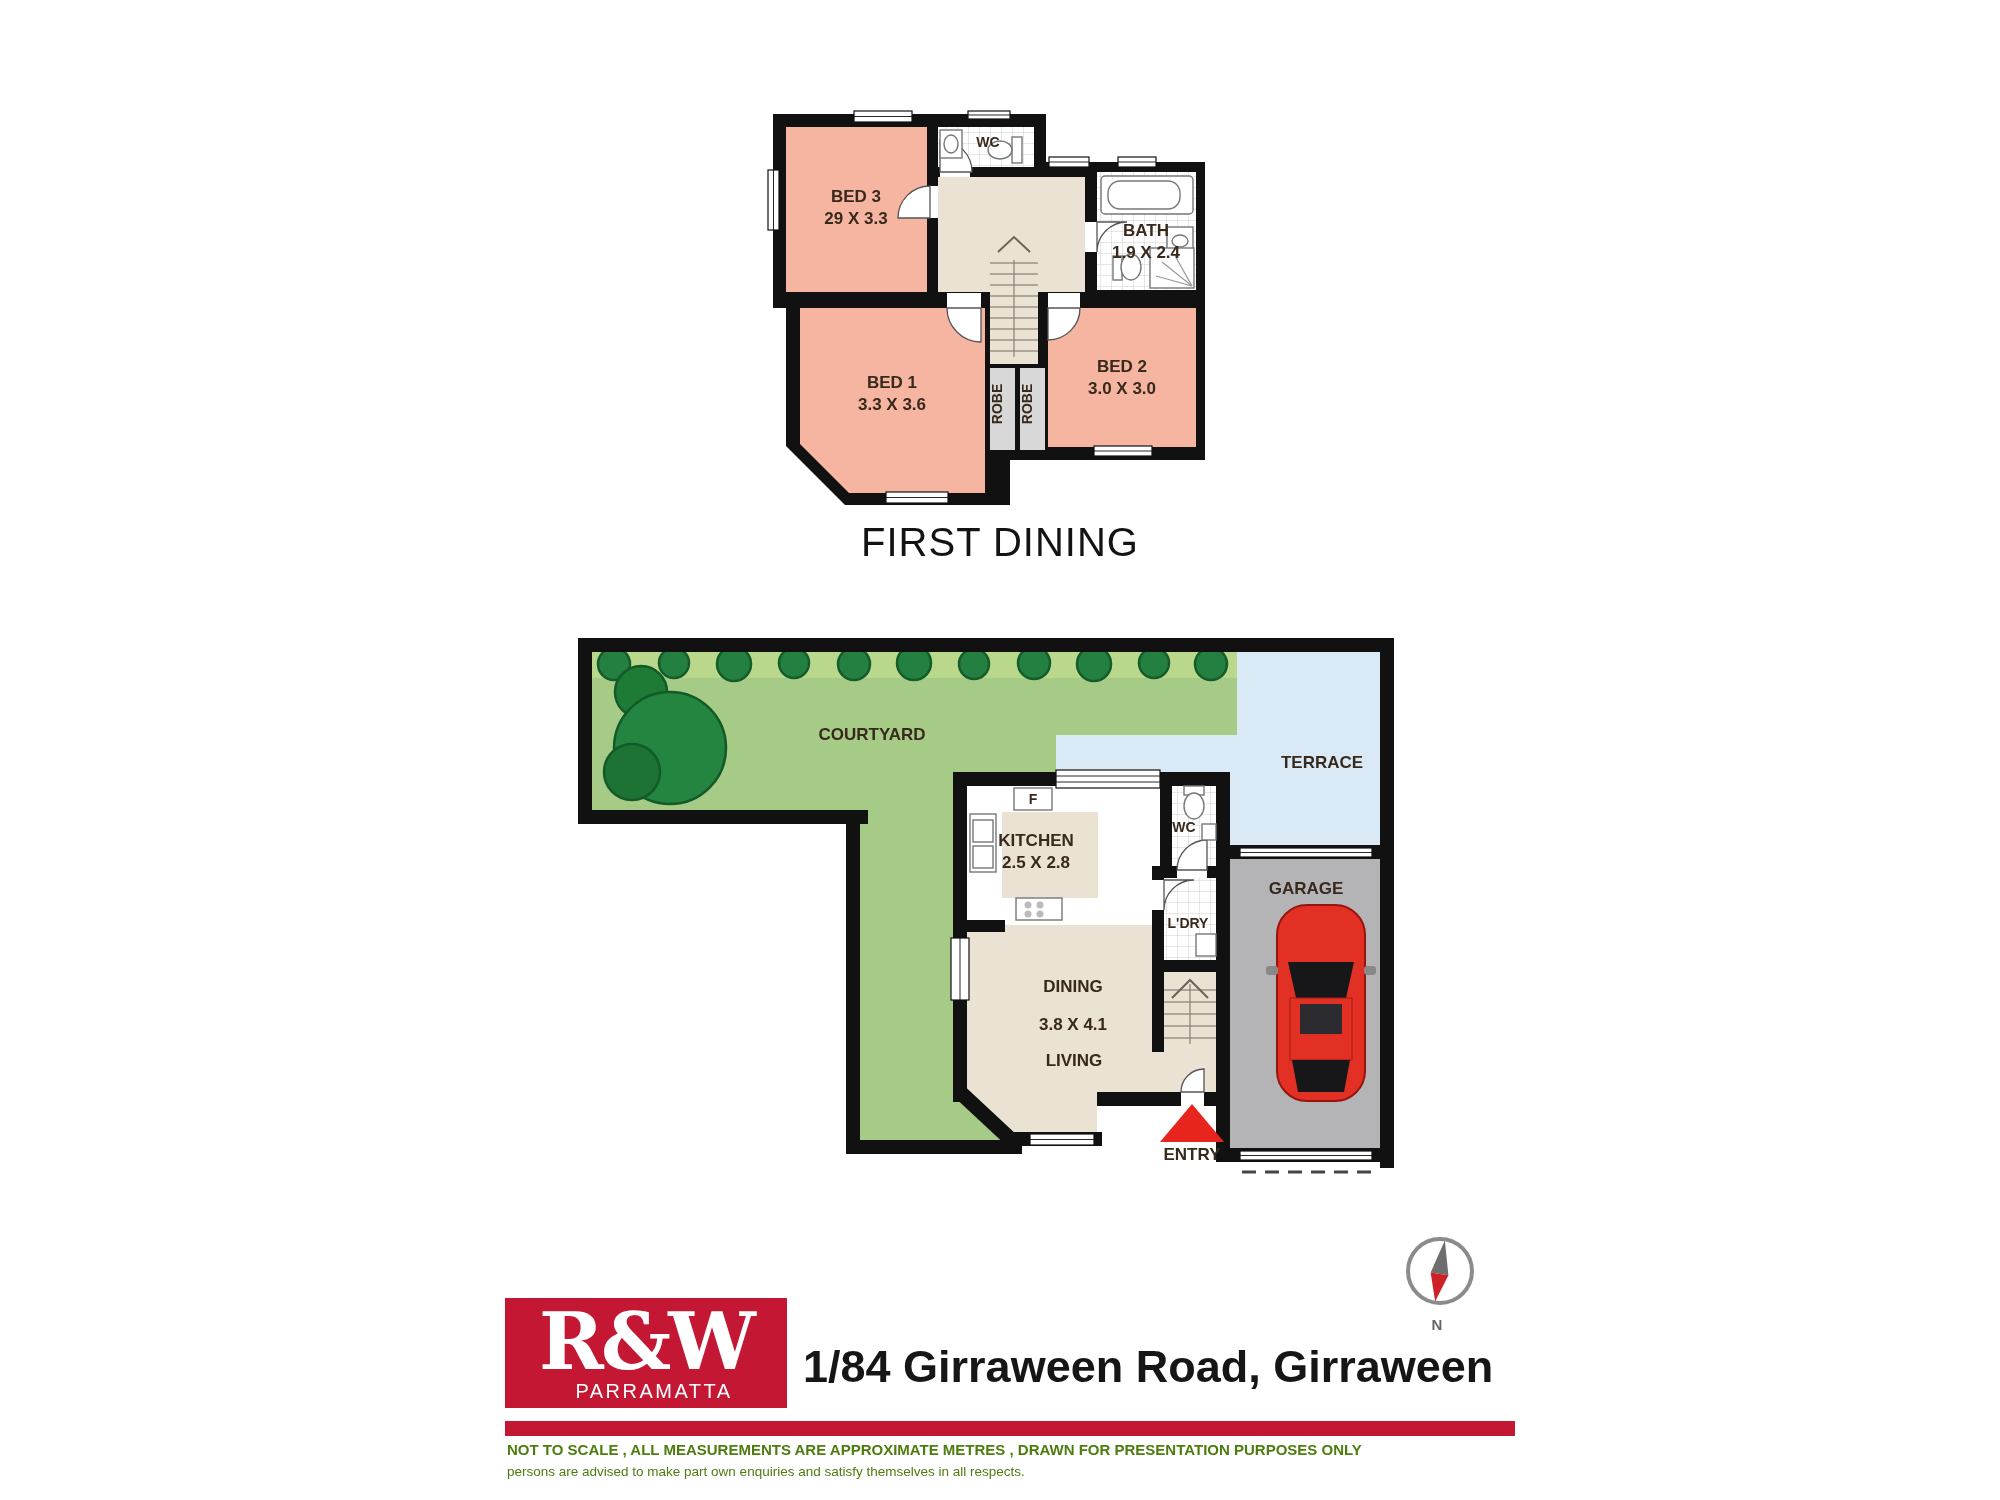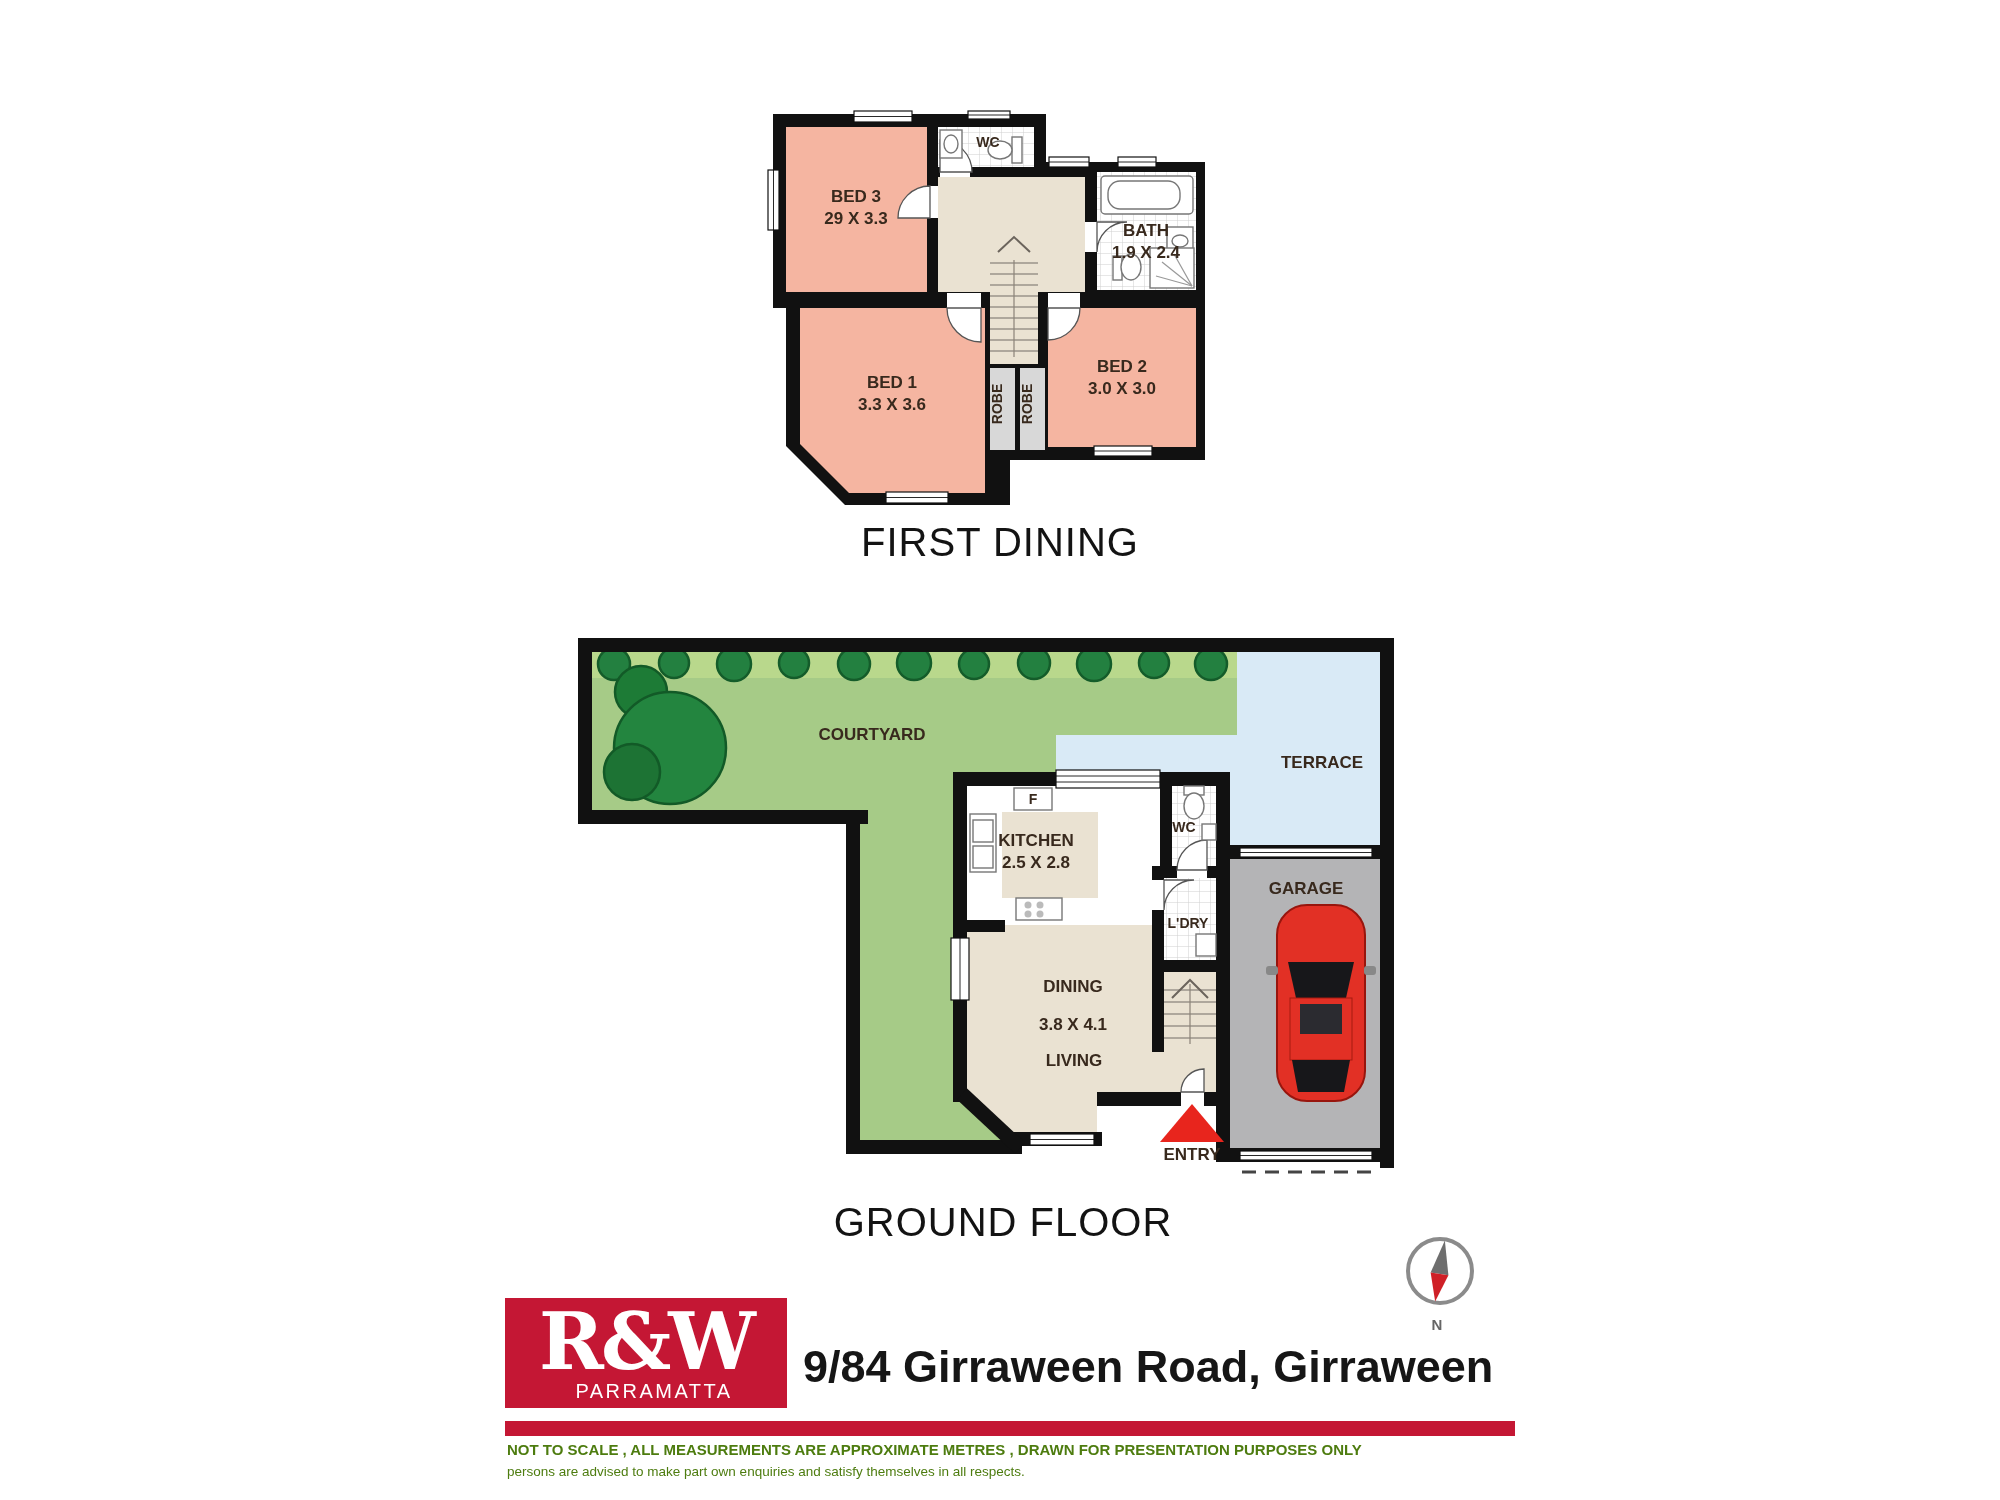--- a/index.html
+++ b/index.html
@@ -282,37 +282,36 @@
     <text class="rlabel sm" x="1033" y="804">F</text>
     <text class="rlabel sm" x="1184" y="832">WC</text>
     <text class="rlabel sm" x="1188" y="928">L'DRY</text>
     <text class="rlabel" x="1306" y="894">GARAGE</text>
     <text class="rlabel" x="1073" y="992">DINING</text>
     <text class="rlabel" x="1073" y="1030">3.8 X 4.1</text>
     <text class="rlabel" x="1074" y="1066">LIVING</text>
     <text class="rlabel" x="1192" y="1160">ENTRY</text>
   </svg>
 
-  <div class="floor-title abs" style="left:703px;top:1200px">GROUND FLOOR</div>
 
   <svg class="abs" style="left:1395px;top:1222px" width="95" height="118" viewBox="1395 1222 95 118">
     <circle cx="1440" cy="1271" r="32" fill="#ffffff" stroke="#8b8b8b" stroke-width="4"></circle>
     <g transform="rotate(9 1440 1271)">
       <polygon points="1440,1240 1449,1274 1431,1274" fill="#6e6e6e"></polygon>
       <polygon points="1431,1274 1449,1274 1440,1302" fill="#cf2027"></polygon>
     </g>
     <text x="1437" y="1330" text-anchor="middle" font-family="Liberation Sans, sans-serif" font-size="15" font-weight="700" fill="#666">N</text>
   </svg>
 
   <div id="logo" class="abs">
     <div class="brand">R&amp;W</div>
     <div class="suburb">PARRAMATTA</div>
   </div>
 
-  <div id="address" class="abs">9/84 Girraween Road, Girraween</div>
+  <div id="address" class="abs">1/84 Girraween Road, Girraween</div>
 
   <div id="redbar" class="abs"></div>
 
   <div id="legal" class="abs">
     <div class="l1">NOT TO SCALE , ALL MEASUREMENTS ARE APPROXIMATE METRES , DRAWN FOR PRESENTATION PURPOSES ONLY</div>
     <div class="l2">persons are advised to make part own enquiries and satisfy  themselves in all respects.</div>
   </div>
 
 </div>
 

